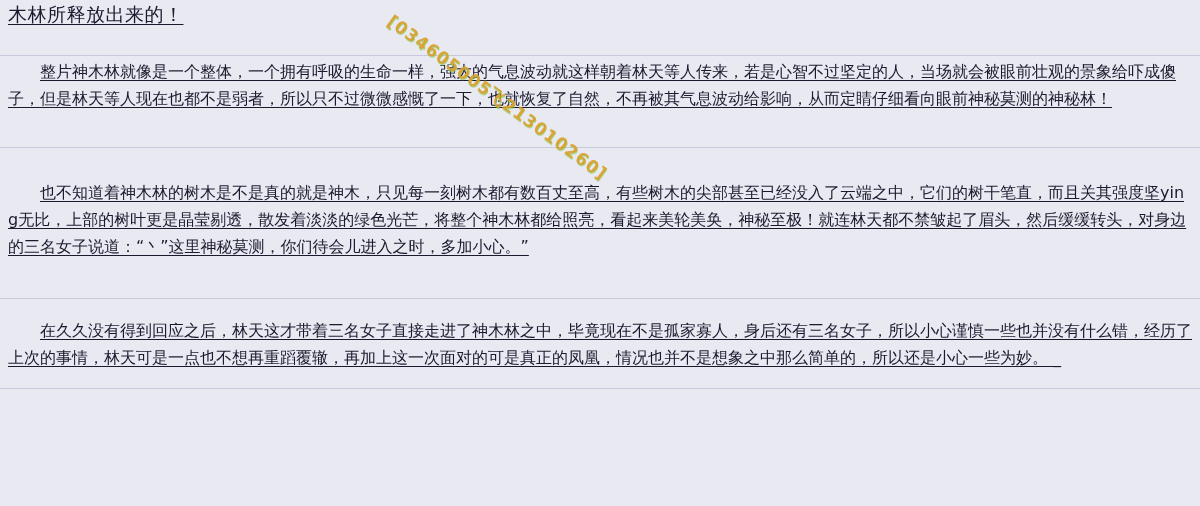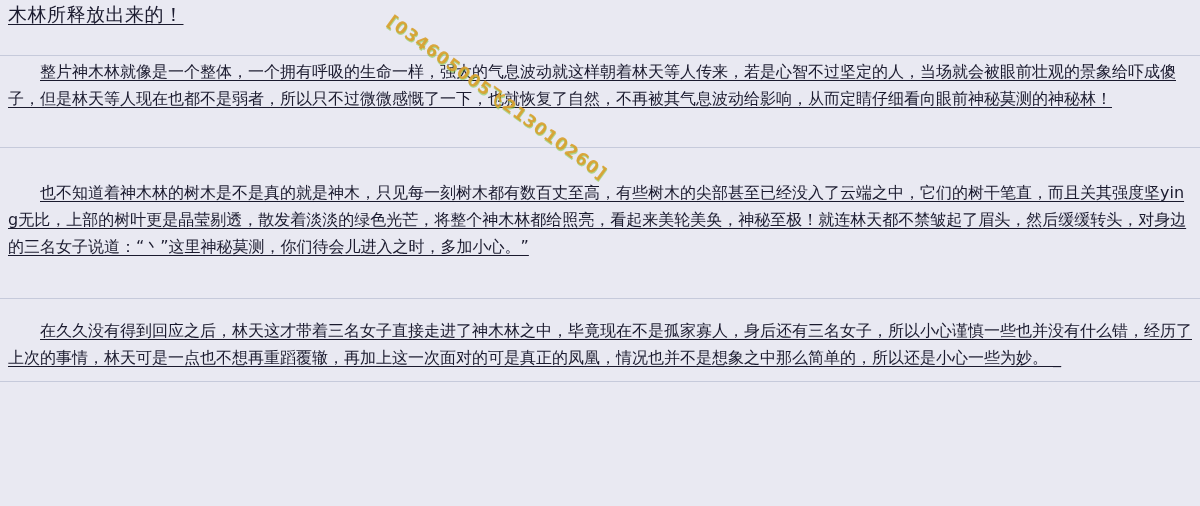--- a/index.html
+++ b/index.html
@@ -40,21 +40,21 @@
     margin: 0;
     font-size: 16px;
     line-height: 27px;
     text-indent: 2em;
     letter-spacing: 0;
     word-break: break-all;
   }
   .row-p1 { padding-top: 2px;  padding-bottom: 35px; }
   .row-p2 { padding-top: 31px; padding-bottom: 38px; }
   .row-p3 { padding-top: 14px; padding-bottom: 21px; }
-  .row-p4 { padding-top: 18px; padding-bottom: 10px; }
+  .row-p4 { padding-top: 18px; padding-bottom: 17px; }
   .cursor {
     text-decoration: none;
     white-space: pre;
   }
   .watermark {
     position: absolute;
     left: 396px;
     top: 10px;
     transform: rotate(36deg);
     transform-origin: 0 0;

